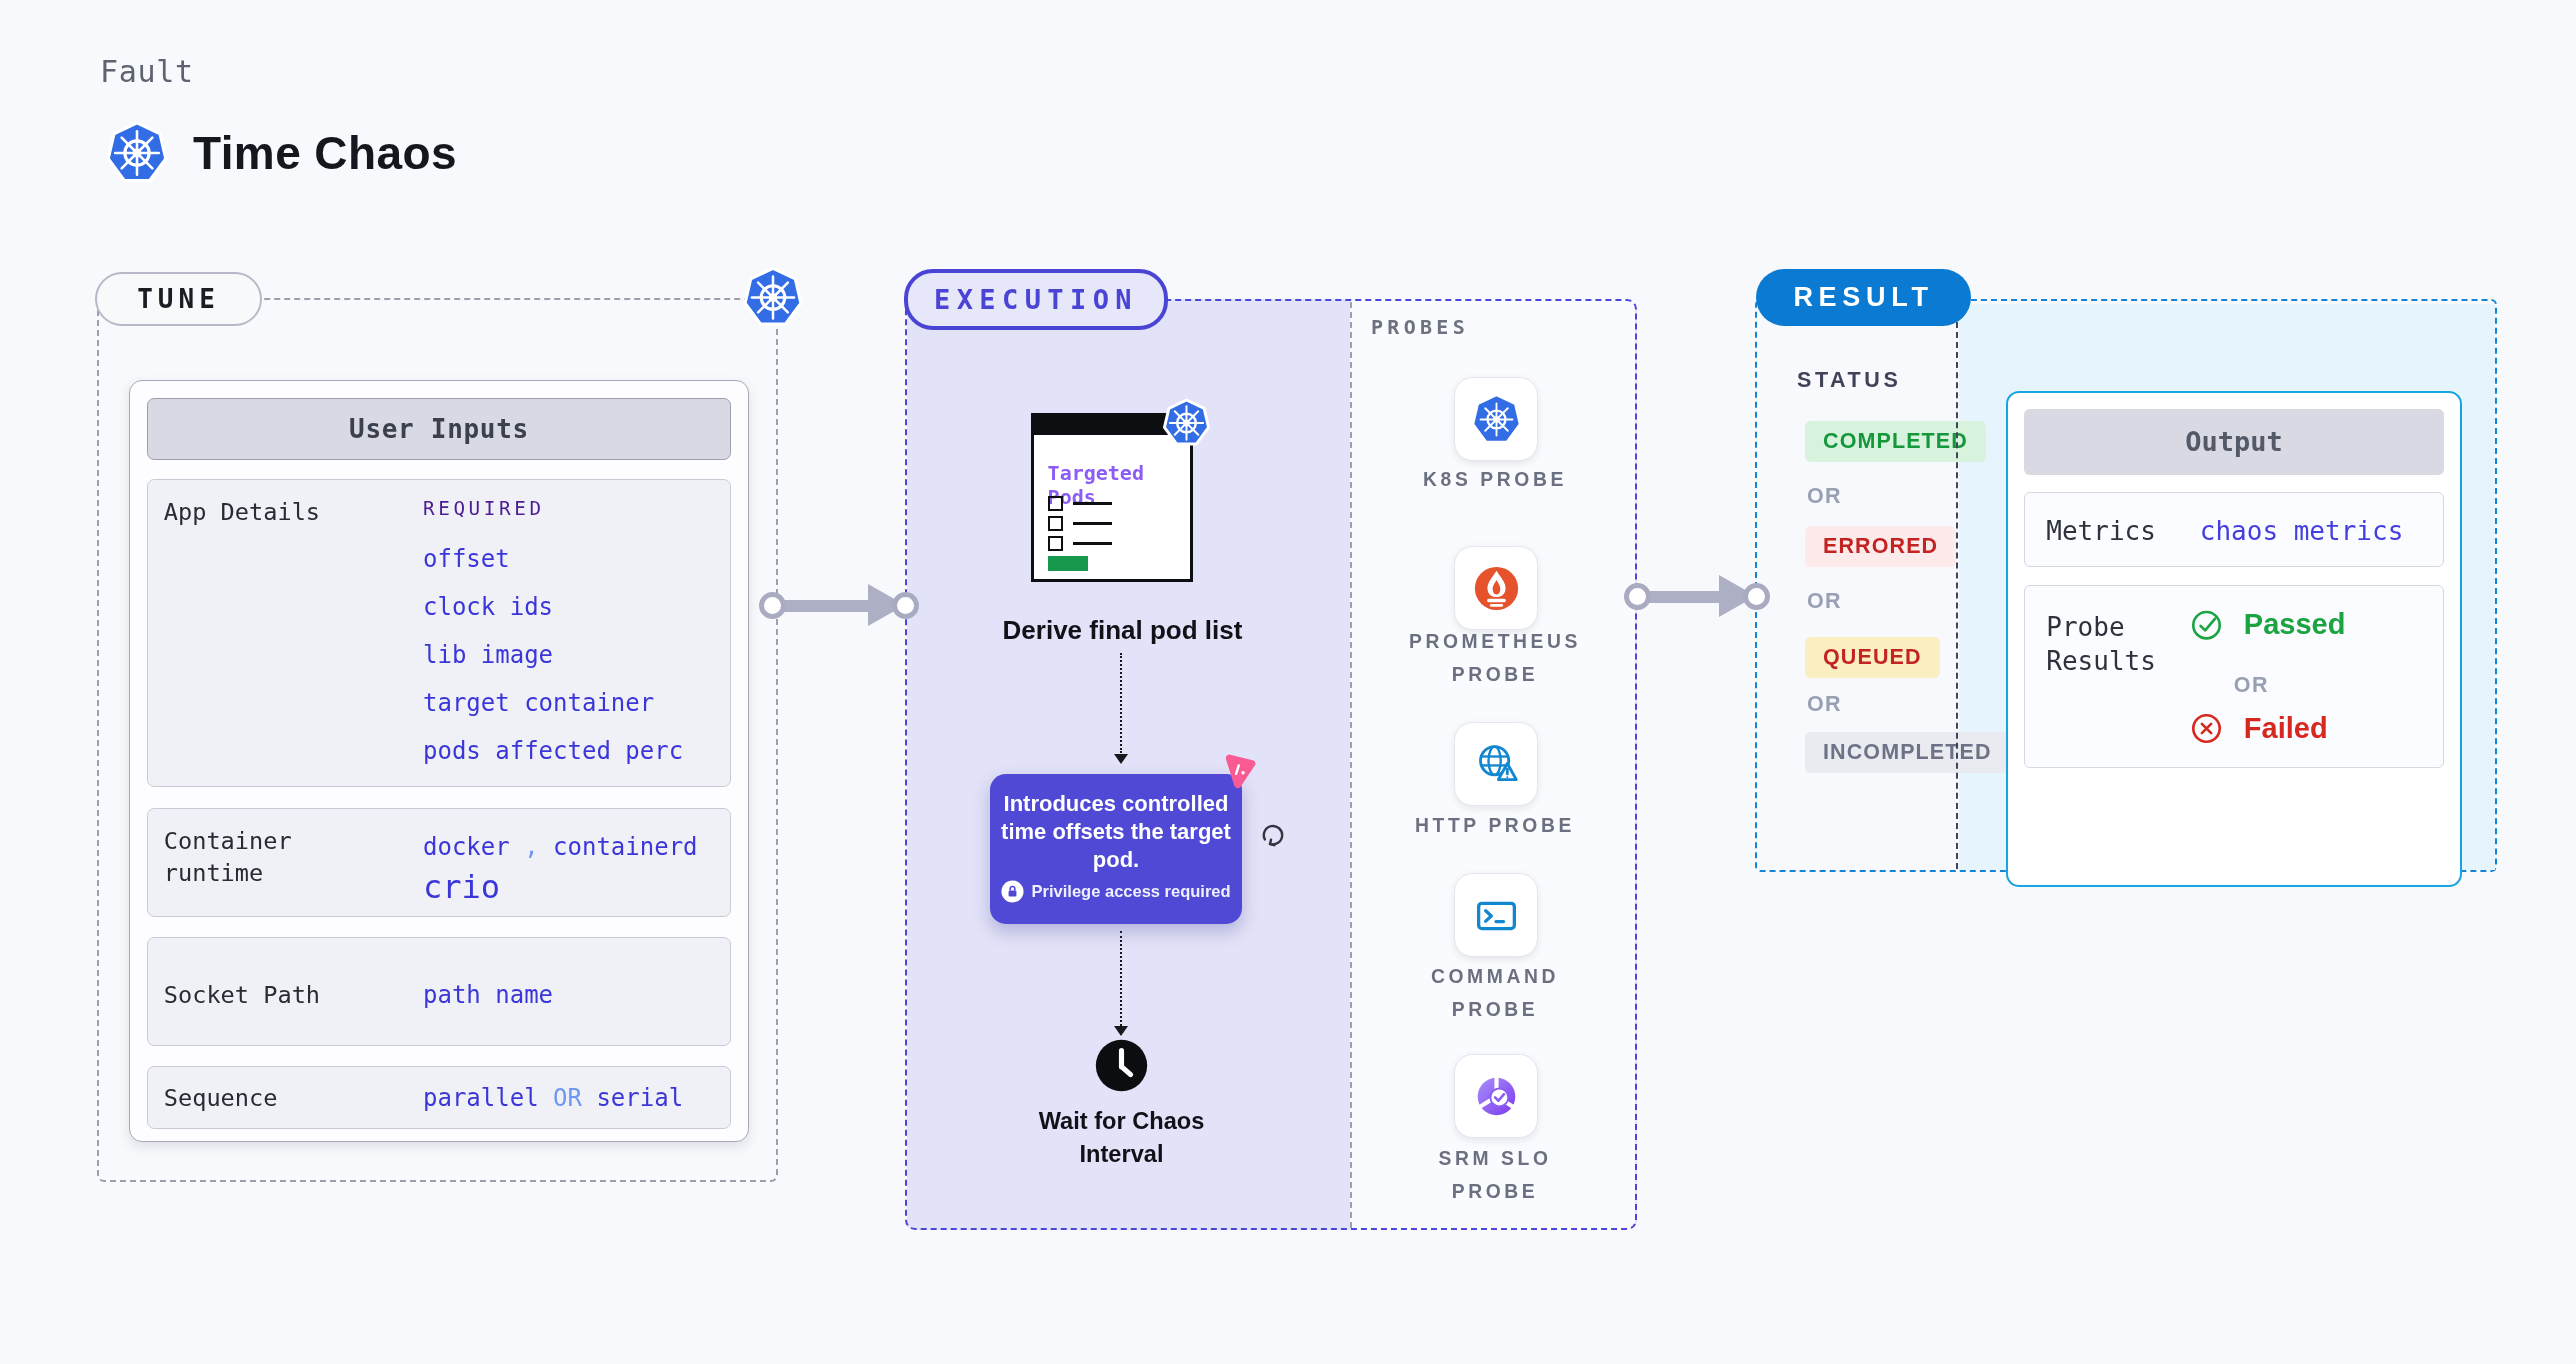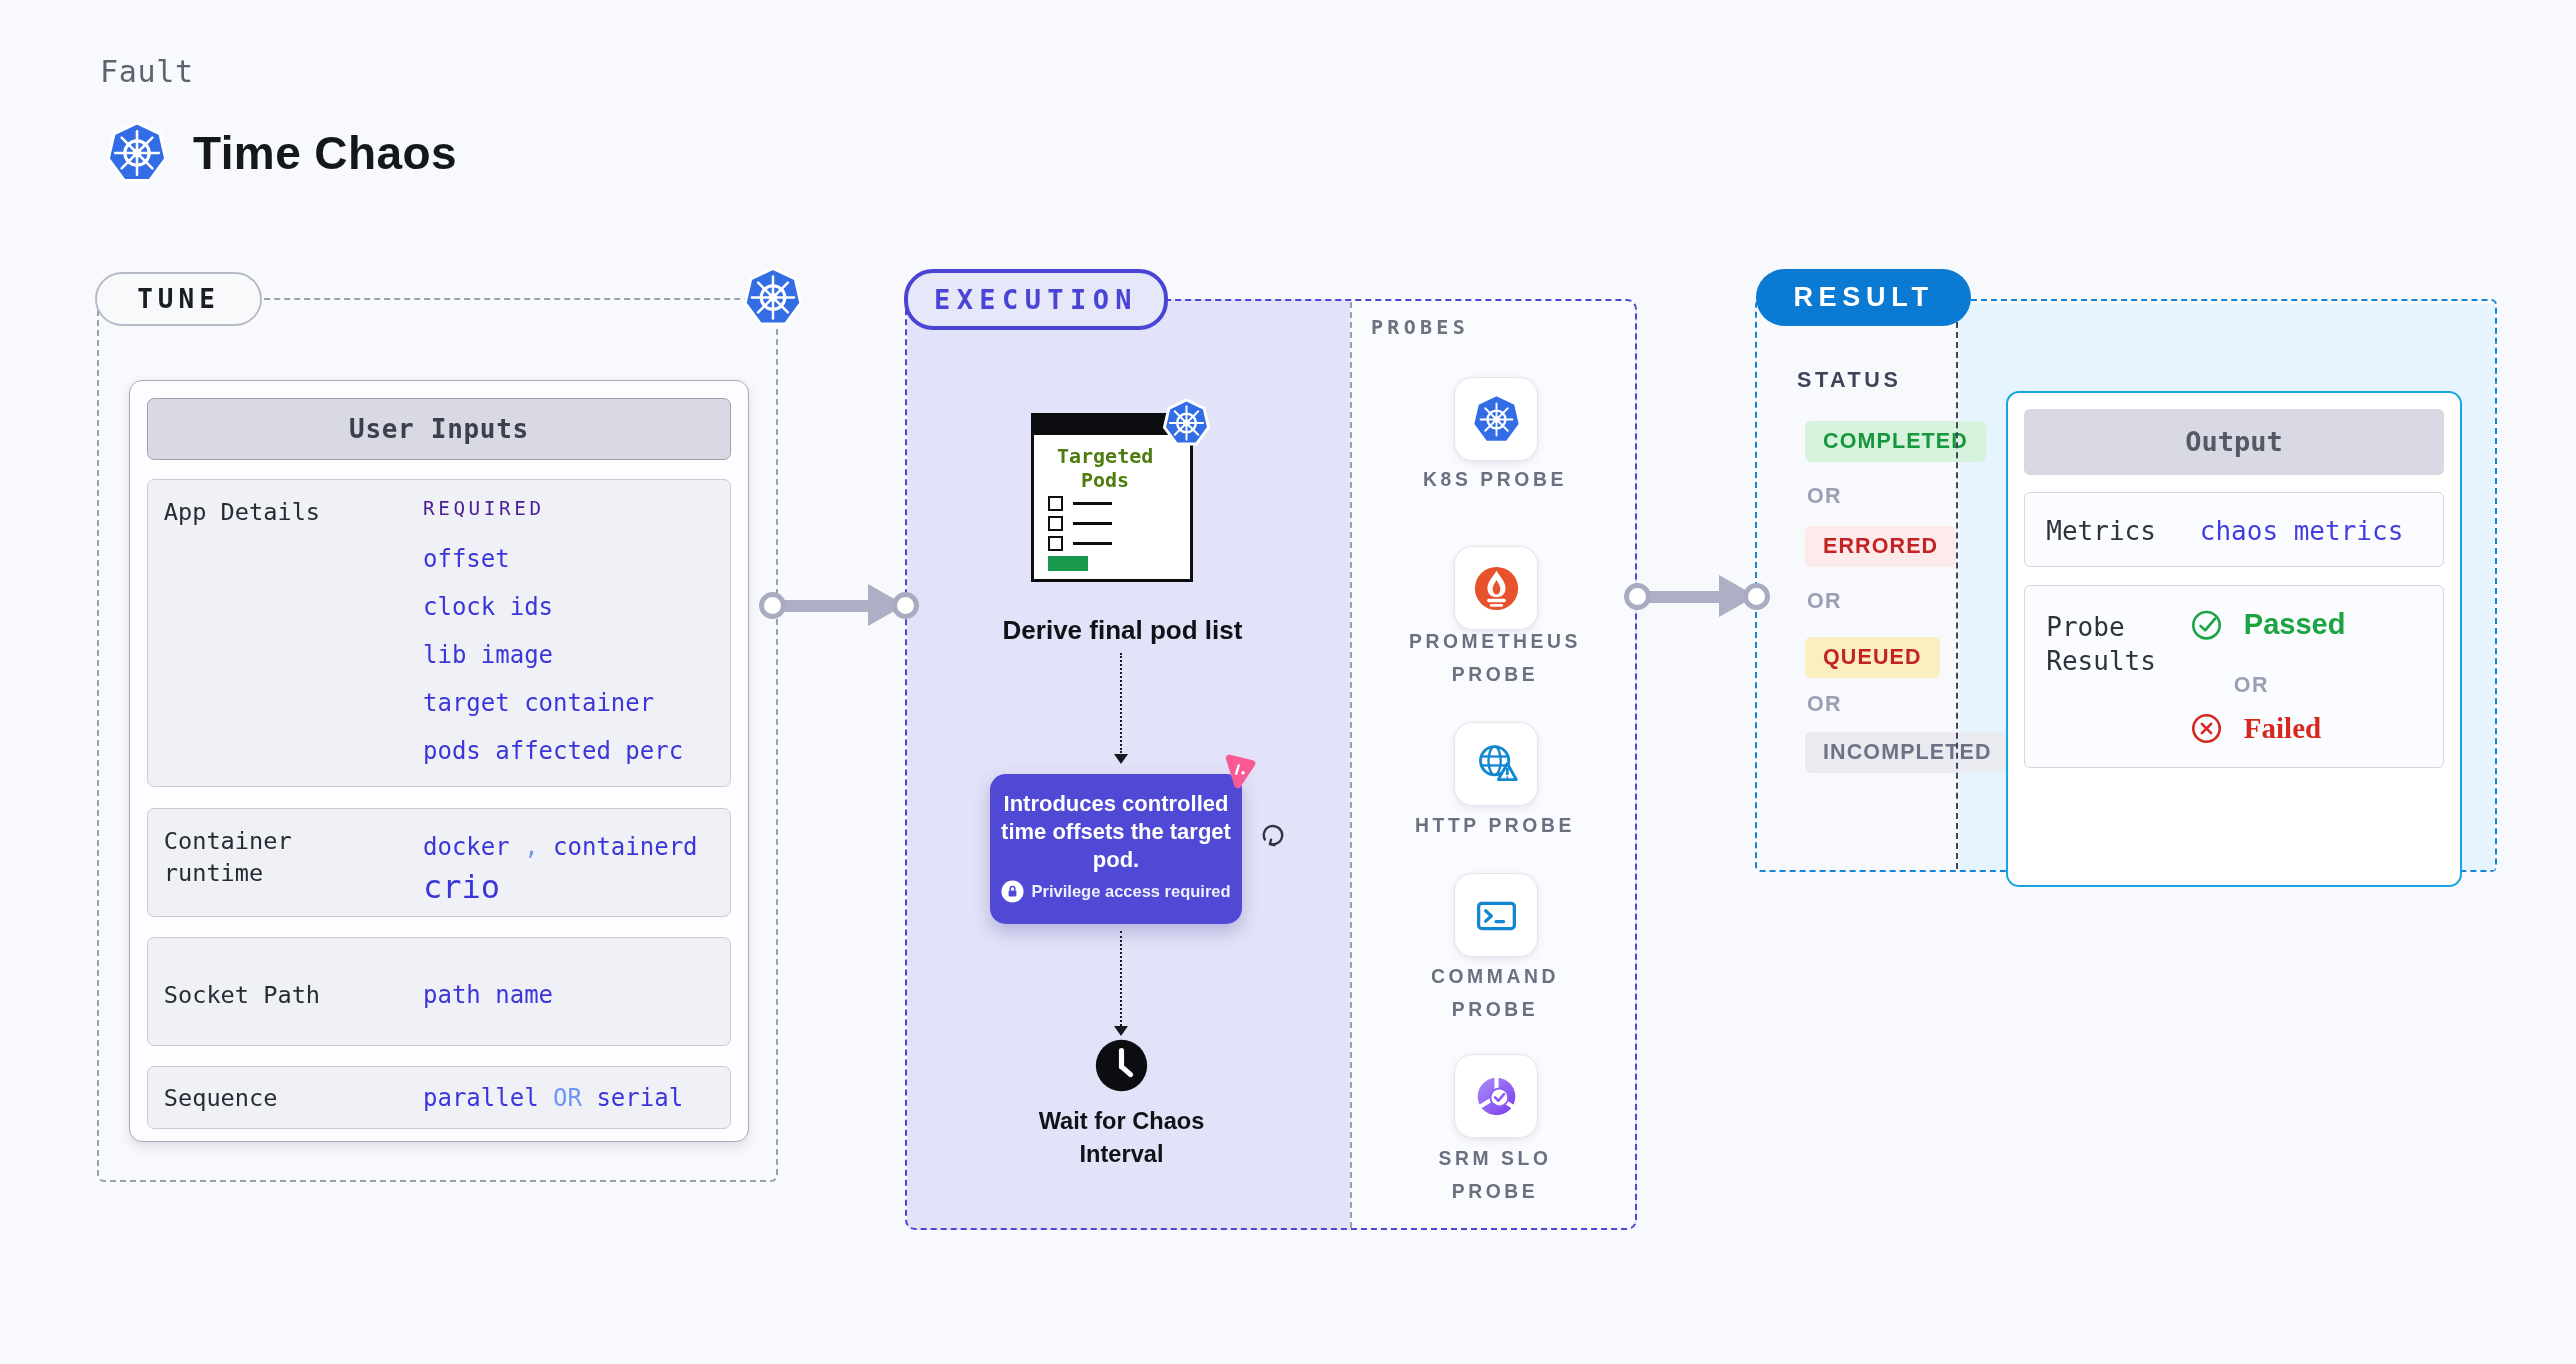--- a/index.html
+++ b/index.html
@@ -54,21 +54,21 @@
   .shaft{height:11.5px;background:#adafc4;}
   .ahead{width:0;height:0;border-top:21.5px solid transparent;border-bottom:21.5px solid transparent;border-left:37px solid #adafc4;}
   .node{width:27px;height:27px;border-radius:50%;background:#ffffff;border:5px solid #a9abc0;box-sizing:border-box;z-index:5;}
 
   
   #exec-box{left:905px;top:299px;width:732px;height:931px;border:2.9px dashed #4b46d6;border-radius:10px;
     background:linear-gradient(90deg,#e2e2f8 0px,#e2e2f8 443px,#fafbfe 443px);box-sizing:border-box;}
   #probes-sep{left:1350px;top:302px;height:926px;width:0;border-left:2.1px dashed #9ba0ac;}
   #targeted-card{left:1031px;top:413px;width:162px;height:169px;background:#ffffff;border:3.6px solid #0d0e11;box-sizing:border-box;}
   .tc-topbar{height:18.6px;background:#0d0e11;}
-  .tc-title{position:absolute;left:13.6px;top:29px;width:115px;font-size:20px;line-height:23.6px;font-weight:700;color:#4d7c0f;text-align:center;}
+  .tc-title{position:absolute;left:13.6px;top:46px;width:115px;font-size:20px;line-height:23.6px;font-weight:700;color:#8b5cf6;}
   .tc-rows{position:absolute;left:13.6px;top:80px;}
   .tc-row{display:flex;align-items:center;margin-bottom:5px;}
   .tc-box{width:15px;height:15px;border:2.1px solid #0d0e11;box-sizing:border-box;}
   .tc-line{width:39px;height:2.1px;background:#0d0e11;margin-left:10px;}
   .tc-green{position:absolute;left:13.6px;top:140px;width:40px;height:15px;background:#18984d;}
   .exec-caption{width:287px;text-align:center;font-weight:800;color:#101217;}
   #derive-caption{left:979px;top:615px;font-size:26px;}
   #wait-caption{left:1007px;top:1105px;width:229px;font-size:23.6px;line-height:33px;}
   .dotline{width:0;border-left:2.9px dotted #17181c;}
   .dothead{width:0;height:0;border-left:7.2px solid transparent;border-right:7.2px solid transparent;border-top:10.7px solid #17181c;}
@@ -397,19 +397,19 @@
         </svg>
         <span class="pr-passed-text sans" style="font-family:'Liberation Sans','DejaVu Sans',sans-serif">Passed</span>
       </div>
       <div class="or-label" id="pr-or" style="font-family:'Liberation Sans','DejaVu Sans',sans-serif">OR</div>
       <div class="pr-group pr-failed">
         <svg viewBox="0 0 100 100" fill="none" stroke="#d6281f" stroke-width="8" stroke-linecap="round">
           <circle cx="50" cy="50" r="40"></circle>
           <line x1="36" y1="36" x2="64" y2="64"></line>
           <line x1="64" y1="36" x2="36" y2="64"></line>
         </svg>
-        <span class="pr-failed-text" style="font-family:Liberation Serif, serif">Failed</span>
+        <span class="pr-failed-text" style="font-family:Liberation Sans, sans-serif">Failed</span>
       </div>
     </div>
   </div>
 
 </div>
 
 
 </body></html>

